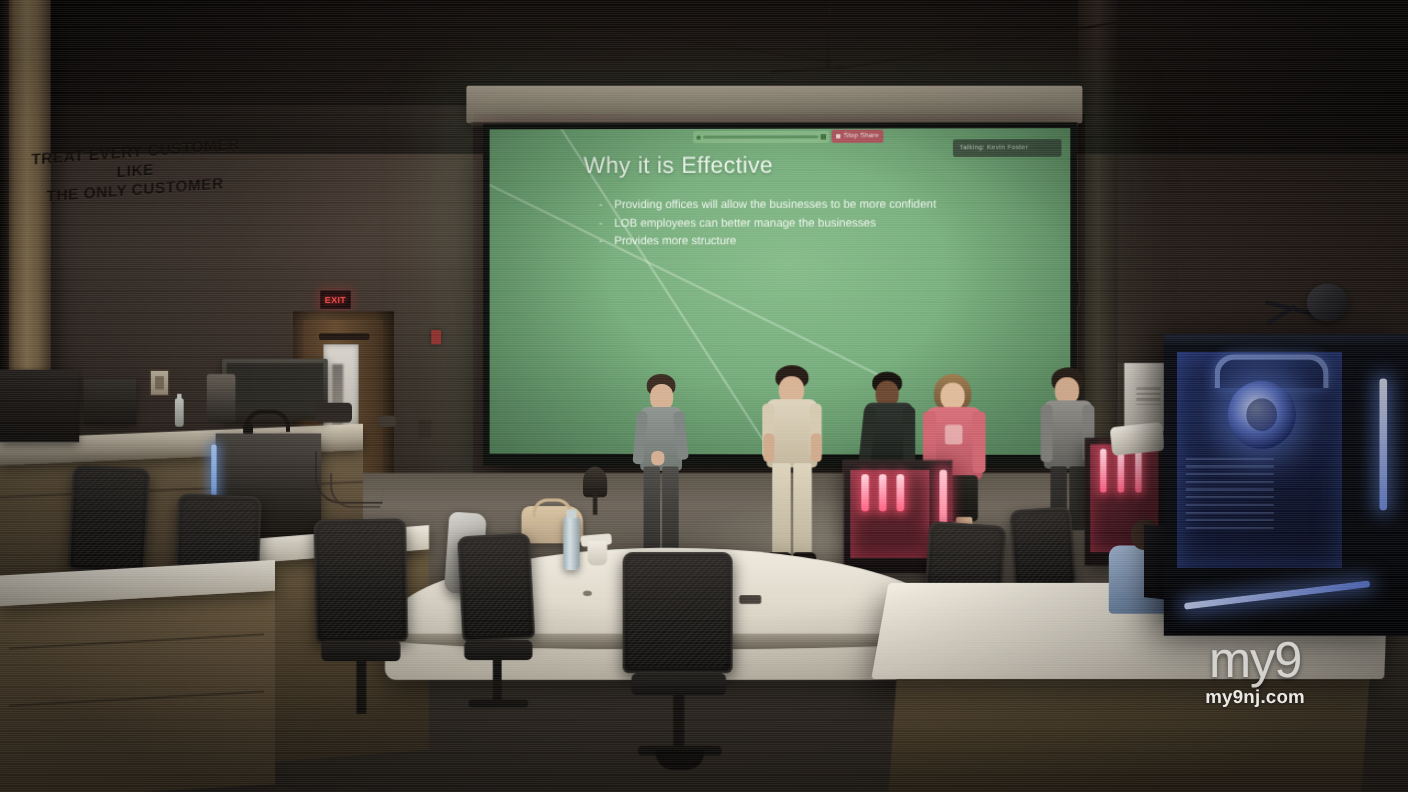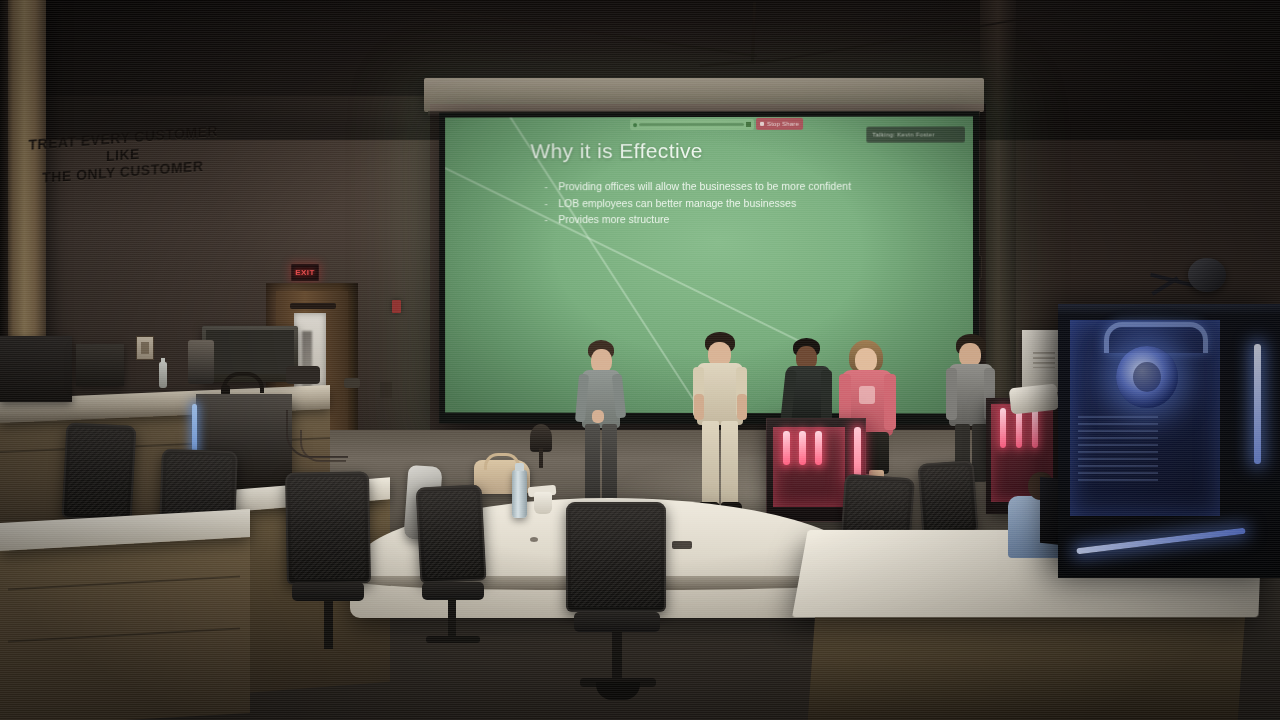--- a/index.html
+++ b/index.html
@@ -850,14 +850,18 @@
 
   <div class="mic-arm">
     <span class="arm"></span>
     <span class="arm2"></span>
     <span class="mic"></span>
   </div>
 
   <div class="grade"></div>
   <div class="grain"></div>
 
+  <div class="wm">
+    <div class="wm-my9">my9</div>
+    <div class="wm-url">my9nj.com</div>
+  </div>
 
 </div>
 
 </body></html>

